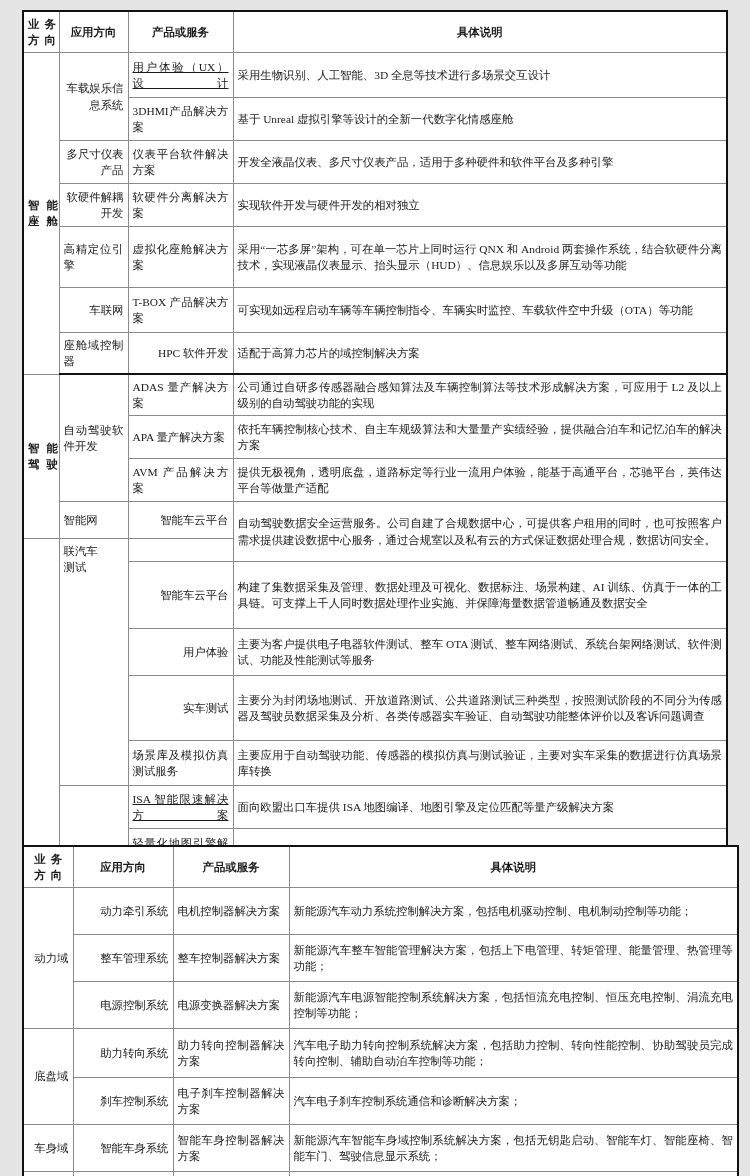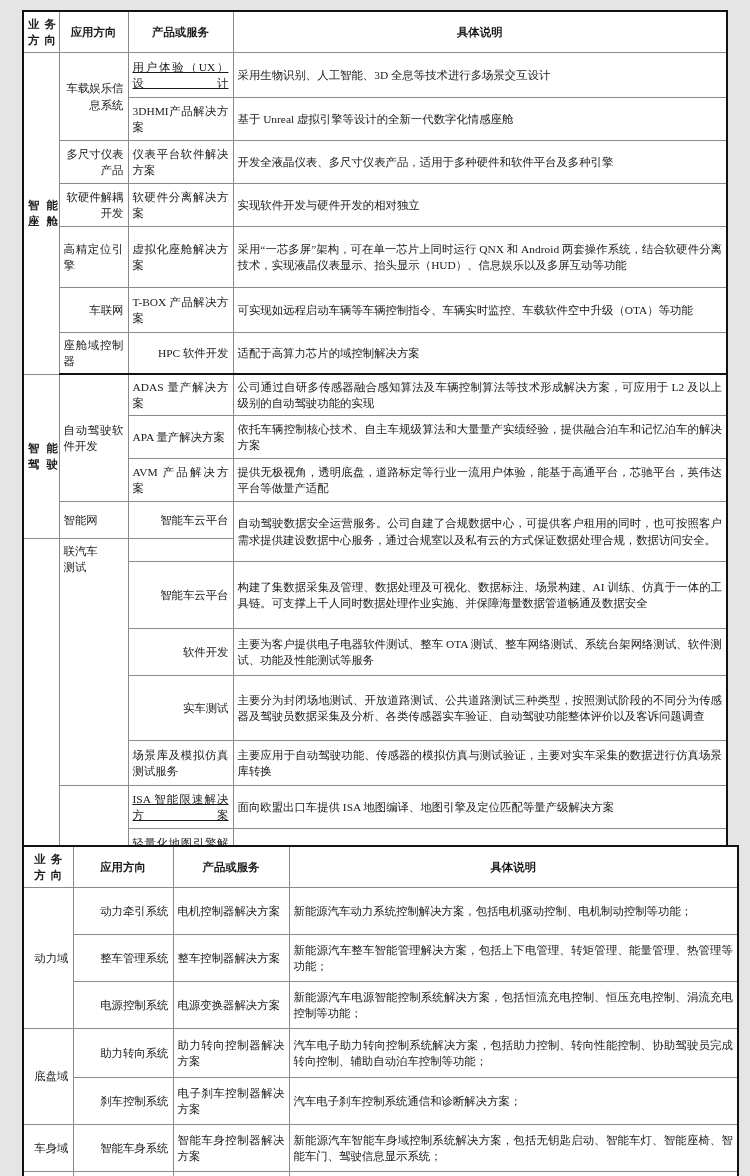--- a/index.html
+++ b/index.html
@@ -173,21 +173,21 @@
       <tr>
         <td rowspan="10" class="c-head"></td>
         <td rowspan="5" class="c-just" style="vertical-align:top;padding-top:4px">联汽车<br>测试</td>
         <td style="height:18px"></td>
       </tr>
       <tr>
         <td class="c-center" style="height:62px">智能车云平台</td>
         <td class="c-just">构建了集数据采集及管理、数据处理及可视化、数据标注、场景构建、AI 训练、仿真于一体的工具链。可支撑上千人同时数据处理作业实施、并保障海量数据管道畅通及数据安全</td>
       </tr>
       <tr>
-        <td class="c-center" style="height:42px">软件开发</td>
+        <td class="c-center" style="height:42px">用户体验</td>
         <td class="c-just">主要为客户提供电子电器软件测试、整车 OTA 测试、整车网络测试、系统台架网络测试、软件测试、功能及性能测试等服务</td>
       </tr>
       <tr>
         <td class="c-center" style="height:60px">实车测试</td>
         <td class="c-just">主要分为封闭场地测试、开放道路测试、公共道路测试三种类型，按照测试阶段的不同分为传感器及驾驶员数据采集及分析、各类传感器实车验证、自动驾驶功能整体评价以及客诉问题调查</td>
       </tr>
       <tr>
         <td class="c-just" style="height:40px">场景库及模拟仿真测试服务</td>
         <td class="c-just">主要应用于自动驾驶功能、传感器的模拟仿真与测试验证，主要对实车采集的数据进行仿真场景库转换</td>
       </tr>

